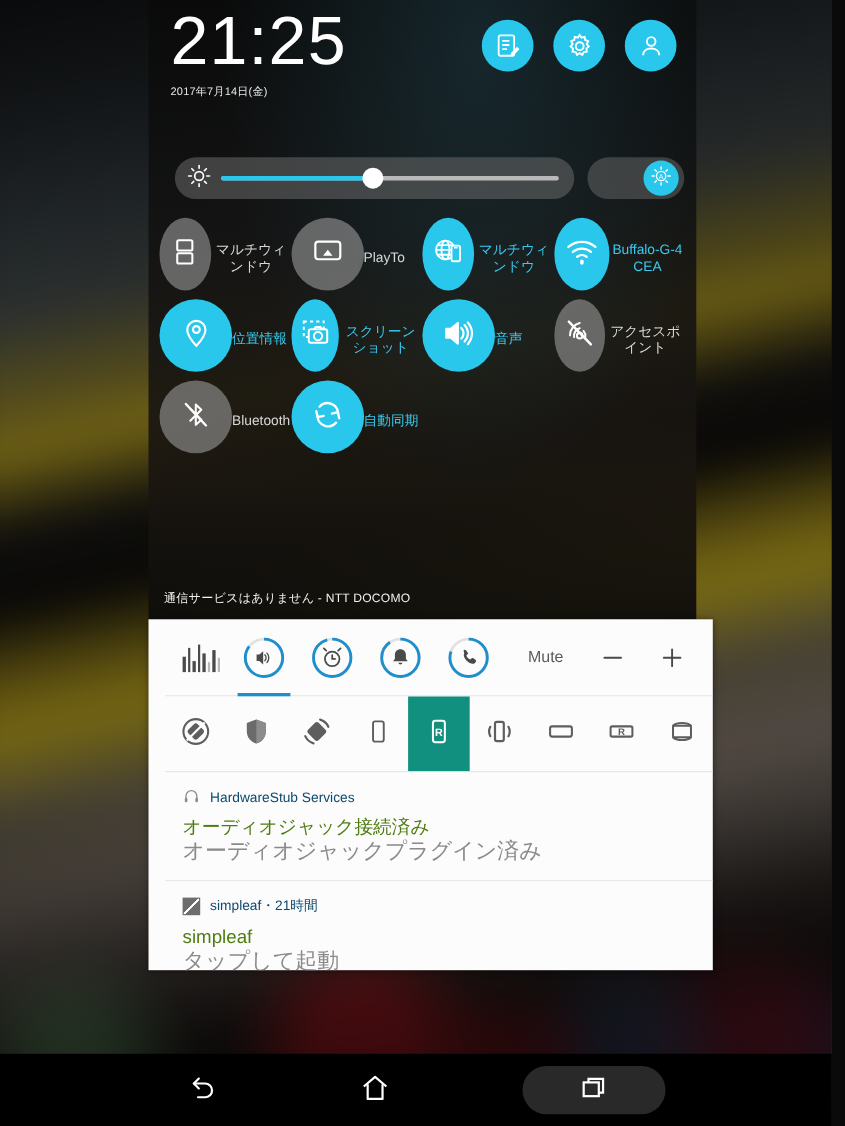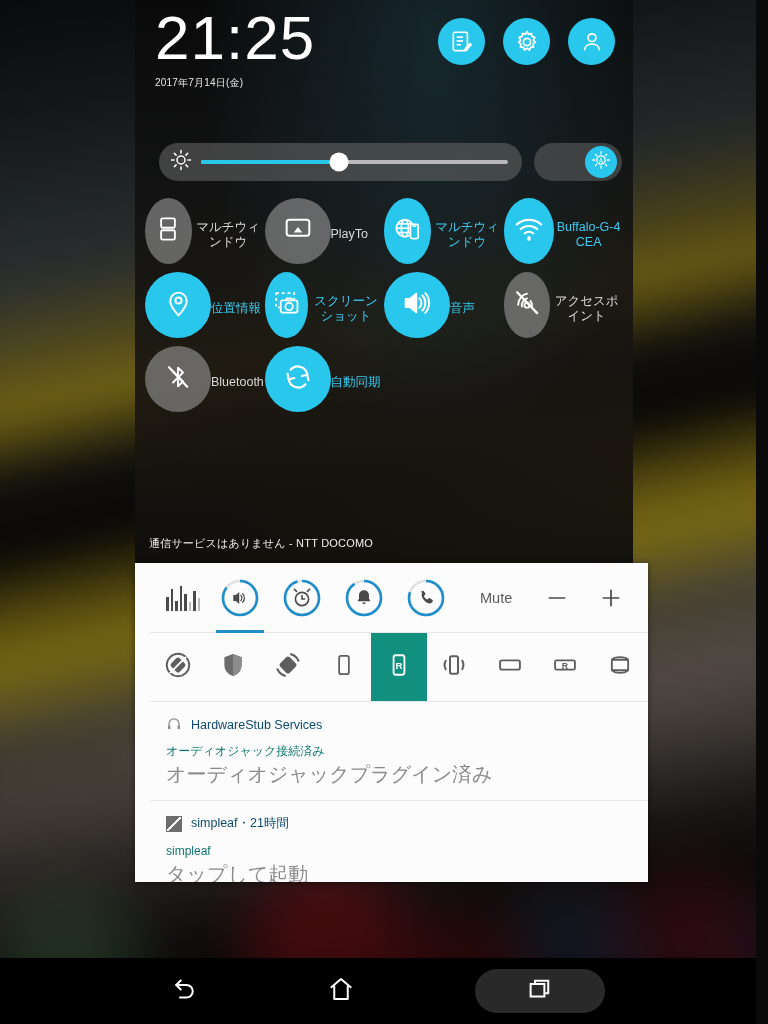--- a/index.html
+++ b/index.html
@@ -195,21 +195,21 @@
   .rot-item.selected { background: #12907f; }
 
   .notif {
     padding: 14px 16px 15px 16px;
     border-bottom: 1px solid #e9e9e9;
   }
   .notif-head {
     display: flex; align-items: flex-end; gap: 9px;
     color: #0c4a6e; font-size: 12.5px; margin-bottom: 9px;
   }
-  .notif-title { color: #0f766e; font-size: 12px; line-height: 21px; }
+  .notif-title { color: #4d7c0f; font-size: 17px; line-height: 21px; }
   .notif-body  { color: #8a8a8a; font-size: 20px; line-height: 21px; margin-top: 2px; }
   .app-badge { width: 16px; height: 16px; display: flex; align-items: center; justify-content: center; }
   .leaf-badge {
     width: 16px; height: 16px; background: #6d6d6d;
     display: block;
     position: relative; overflow: hidden;
   }
   .leaf-badge::after {
     content: ""; position: absolute; left: 1px; top: 1px;
     width: 14px; height: 14px;

